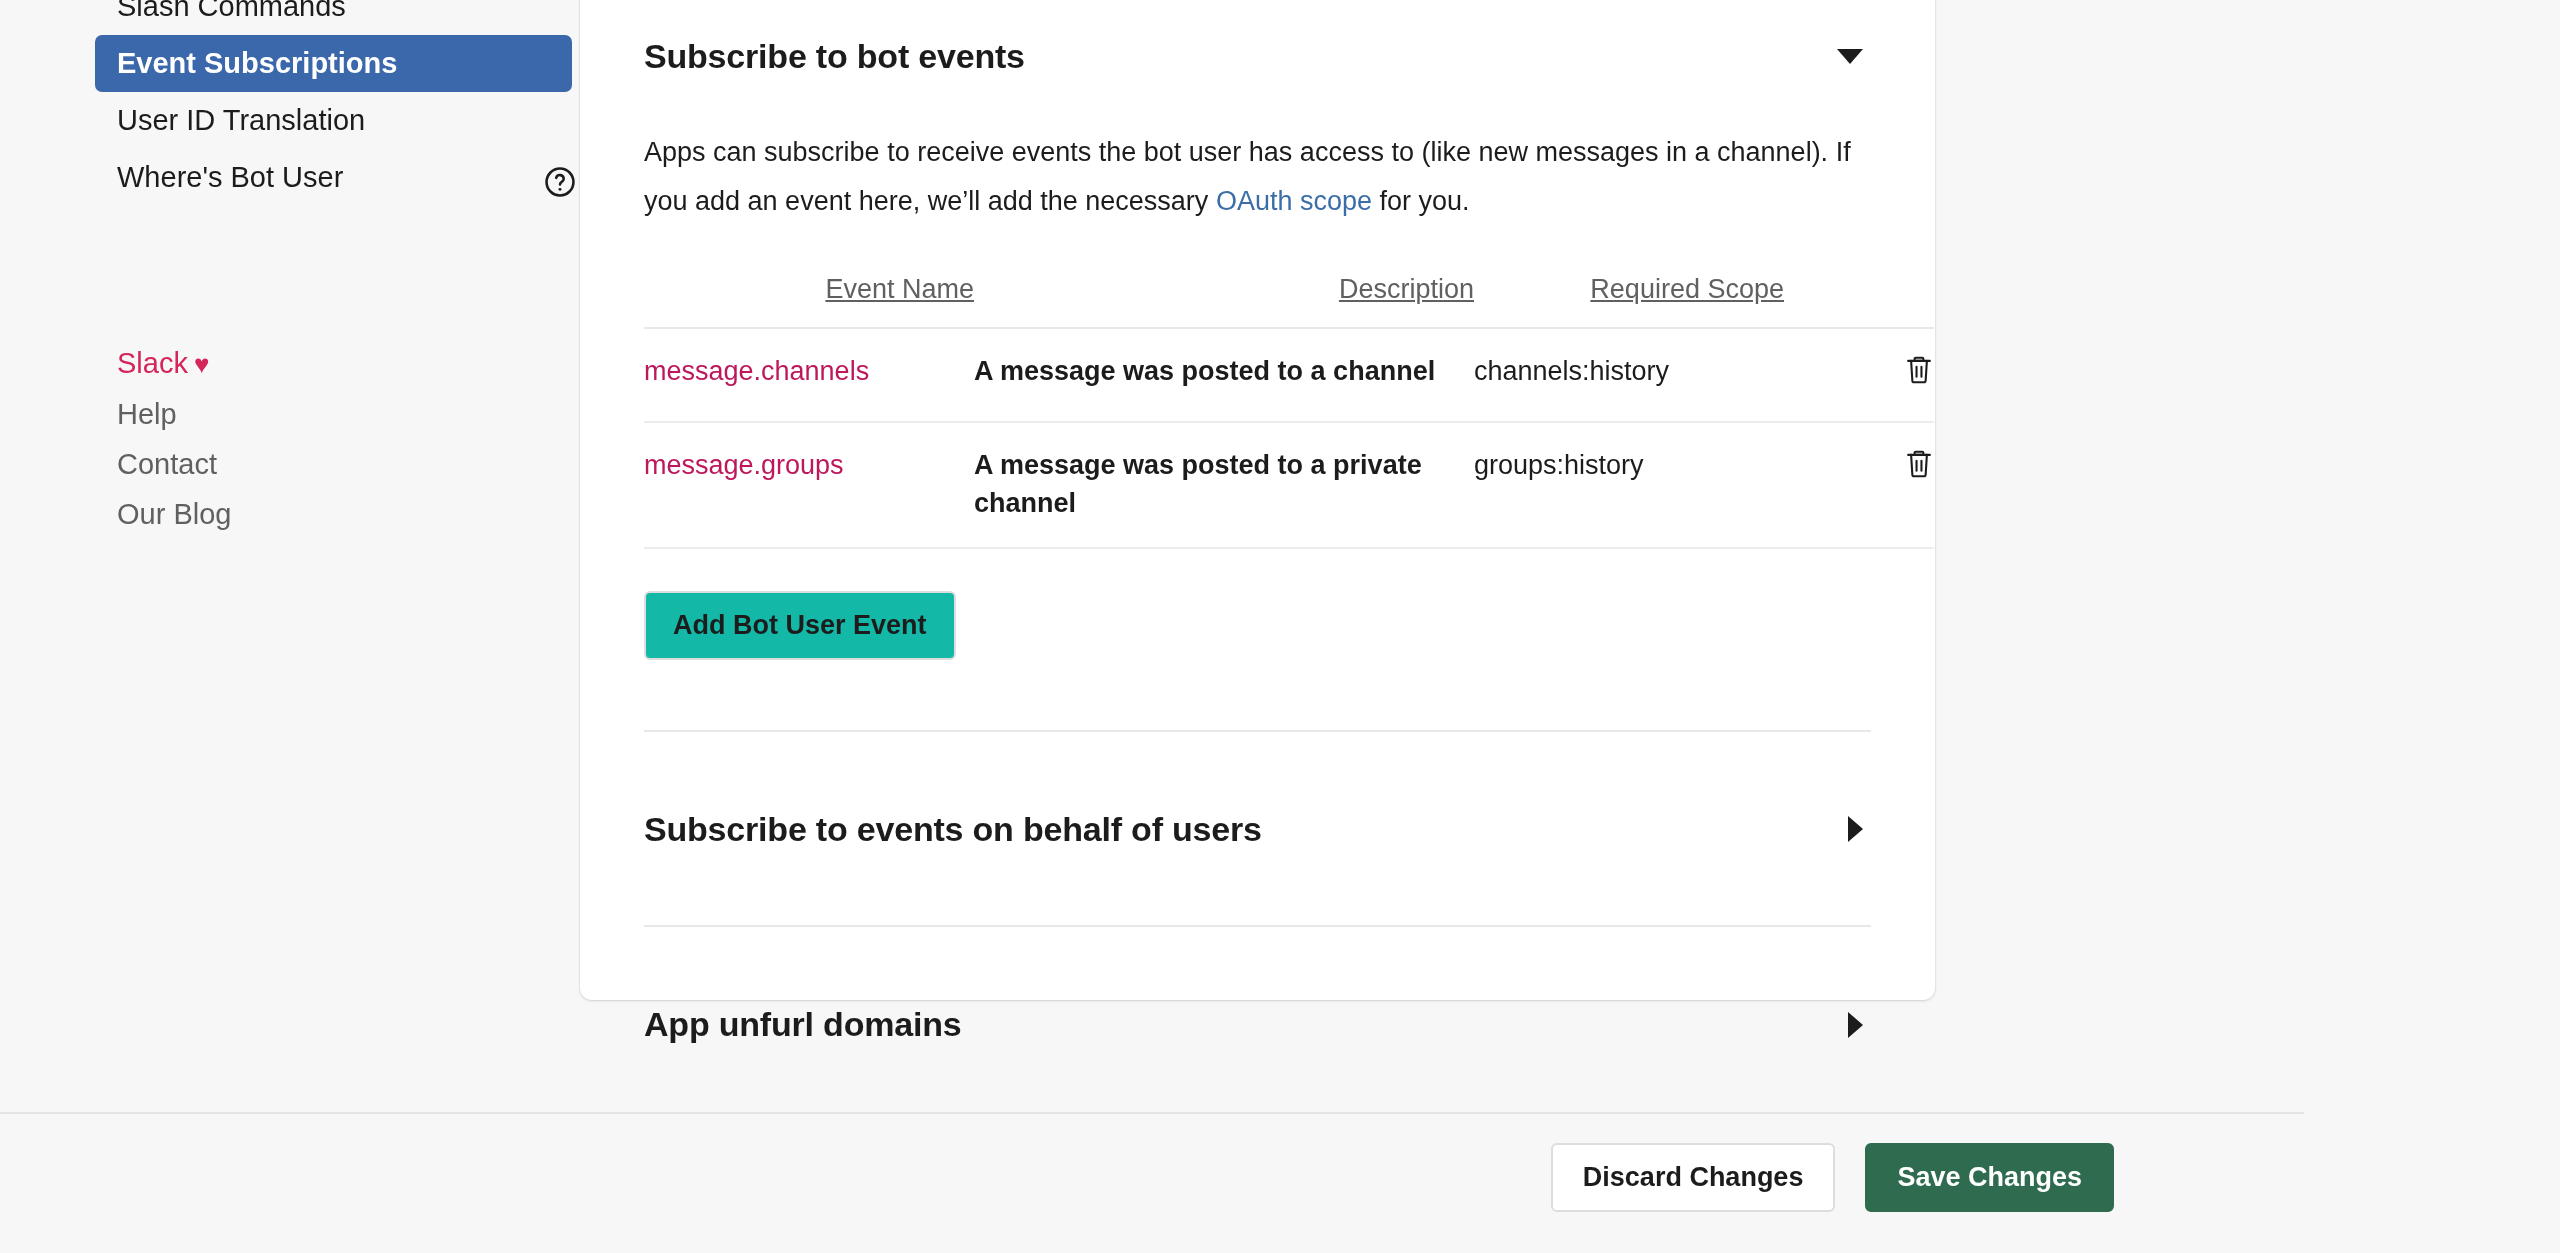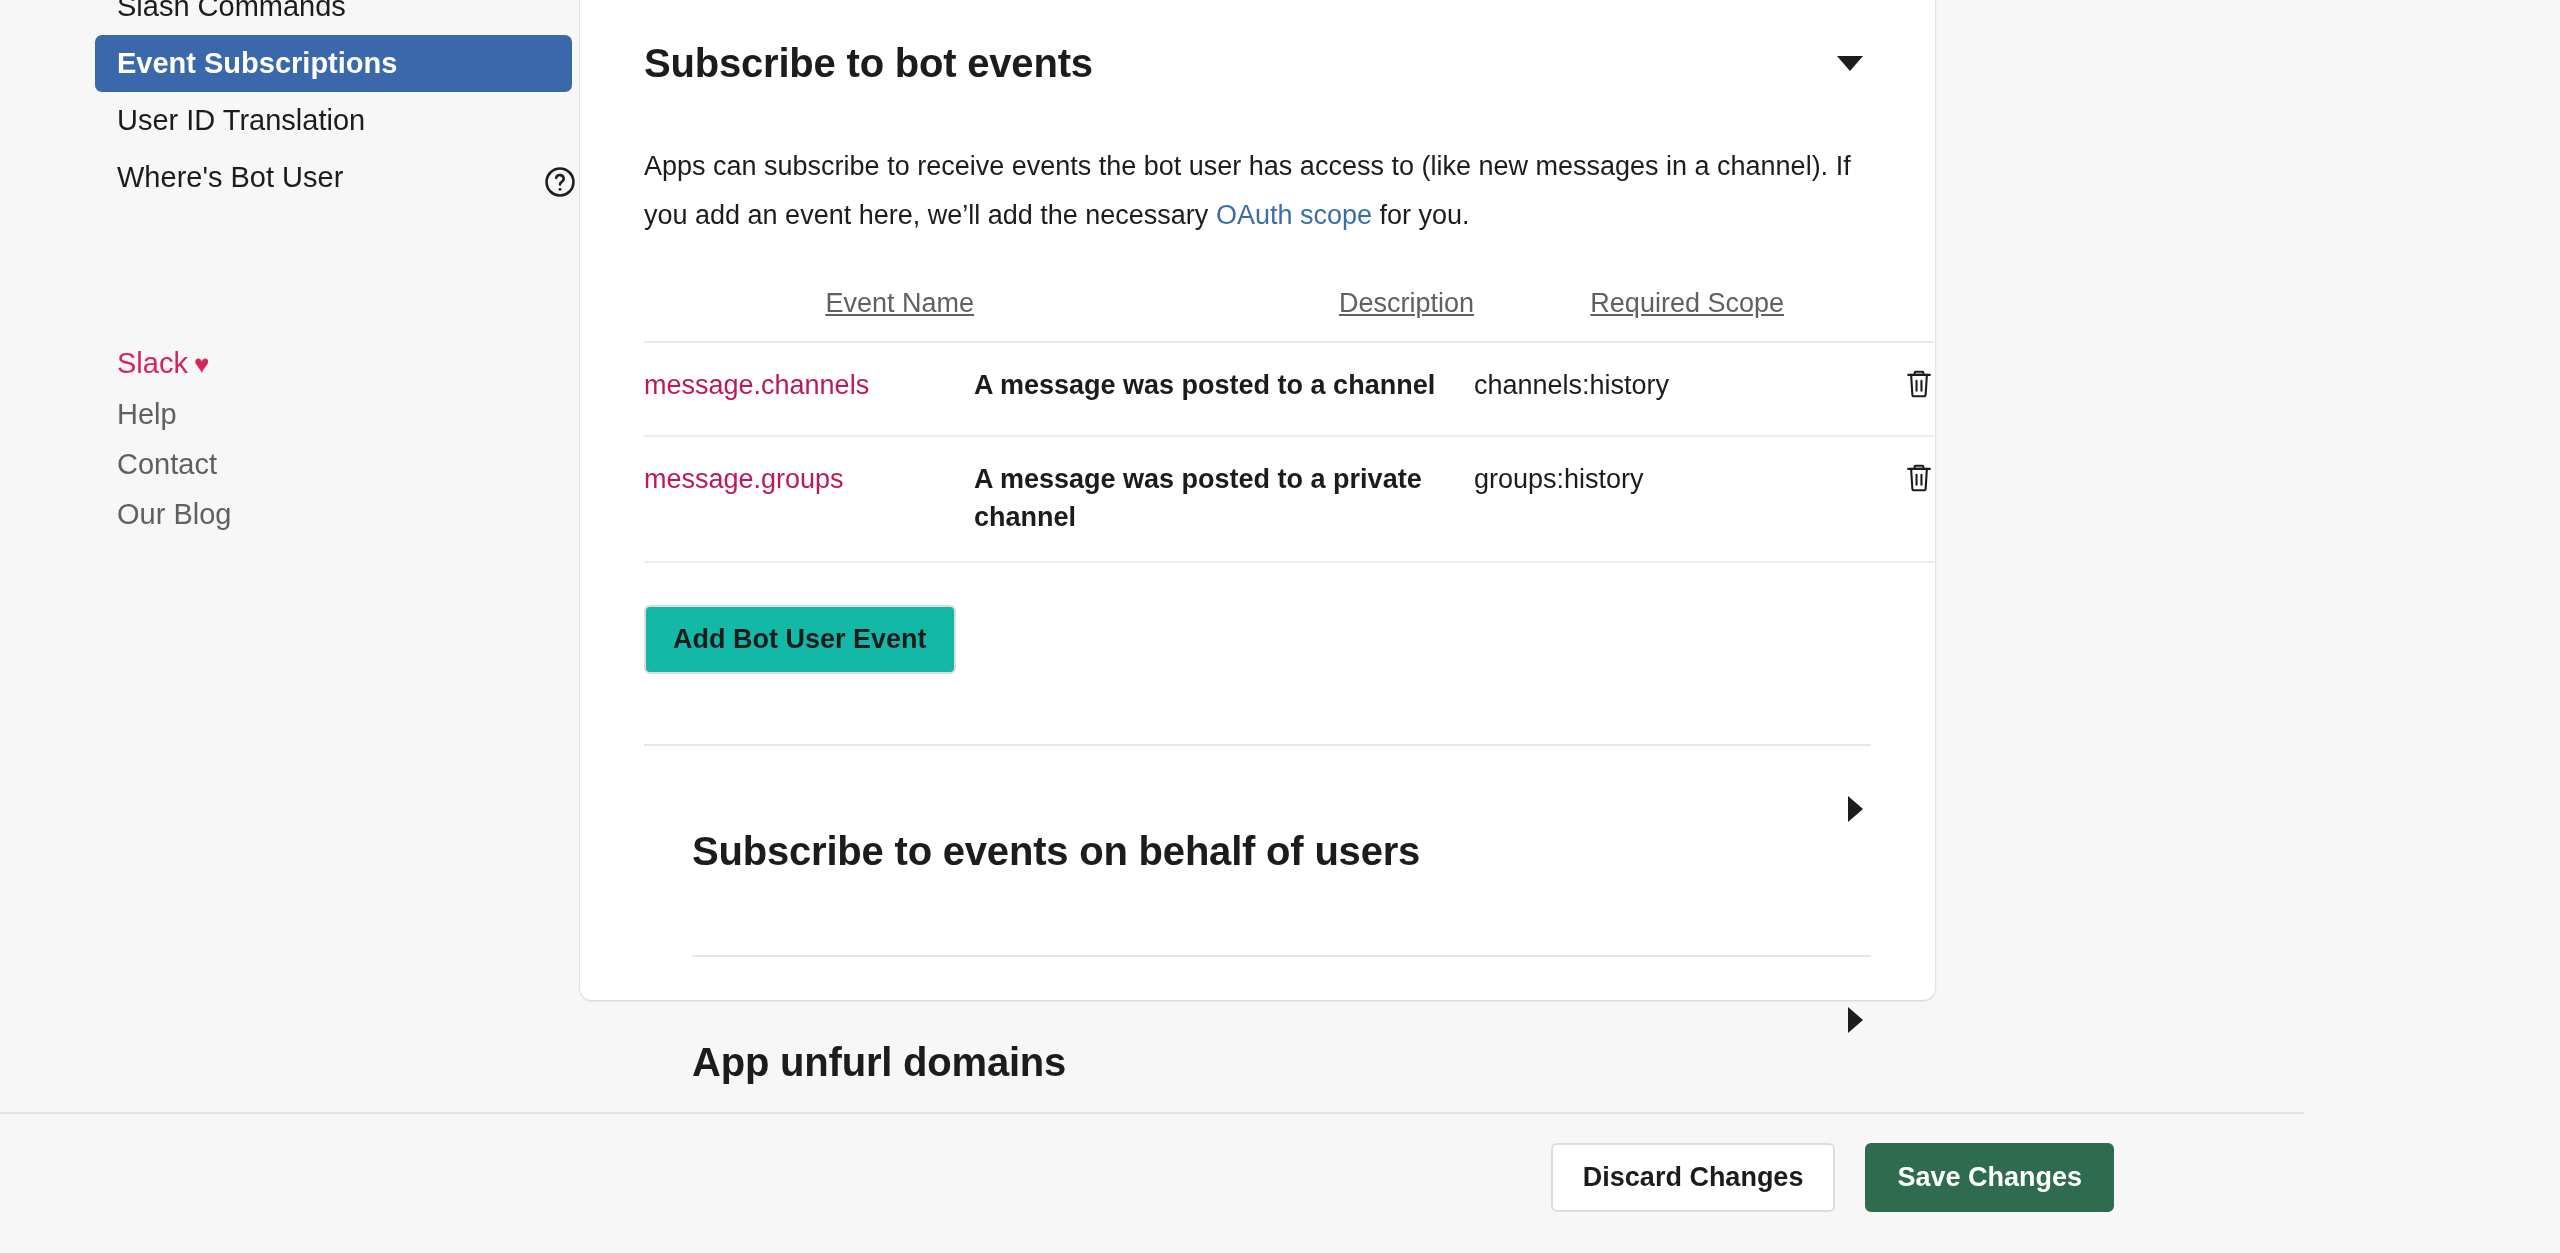--- a/index.html
+++ b/index.html
@@ -103,21 +103,21 @@
     height: 1064px;
   }
 
   .section-head {
     display: flex;
     align-items: center;
     justify-content: space-between;
     padding-top: 78px;
   }
   .section-title {
-    font-size: 40px;
+    font-size: 34px;
     font-weight: bold;
     color: #1d1c1d;
     letter-spacing: -0.2px;
   }
   .tri {
     width: 0; height: 0;
     margin-right: 8px;
   }
   .tri-down {
     border-left: 13px solid transparent;
@@ -197,25 +197,24 @@
   }
 
   .divider {
     margin-top: 70px;
     height: 2px;
     background: #e8e8e8;
   }
 
   .collapsed-row {
     display: flex;
-    align-items: flex-start;
+    align-items: center;
     justify-content: space-between;
     padding: 50px 0 48px 0;
     border-bottom: 2px solid #e8e8e8;
-    margin-left: 48px;
   }
   .collapsed-row.last { border-bottom: none; }
 
   
   #action-bar {
     position: absolute;
     left: 0;
     top: 1112px;
     width: 2304px;
     height: 141px;

